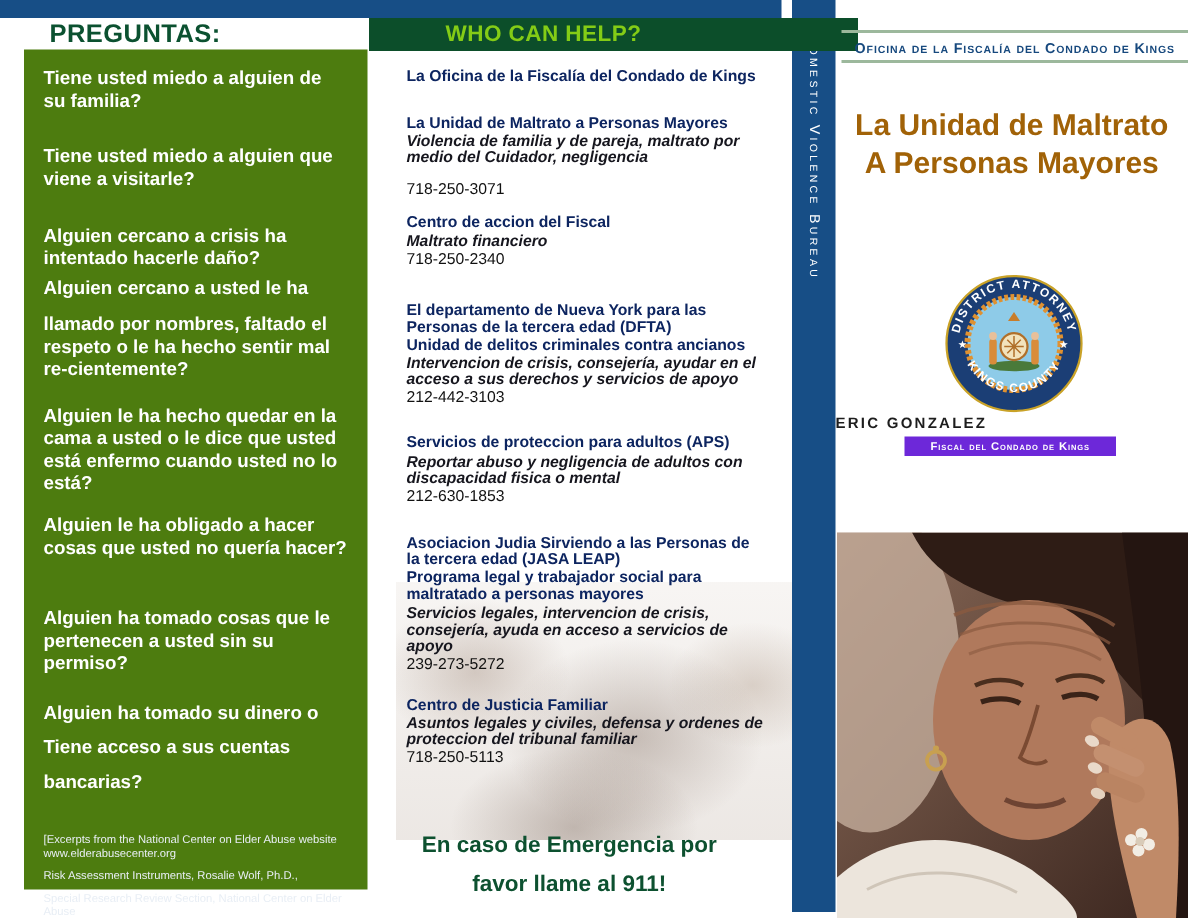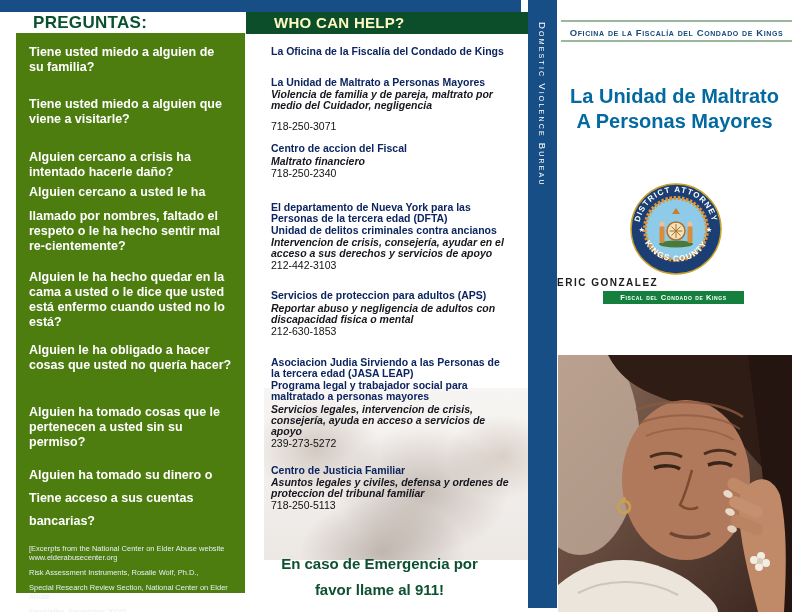--- a/index.html
+++ b/index.html
@@ -15,50 +15,50 @@
   
   .preguntas-title{position:absolute;left:33px;top:13px;color:#0B5130;
         font-size:17px;font-weight:bold;letter-spacing:.3px;}
   .left-box{position:absolute;left:16px;top:33px;width:229px;height:560px;
         background:#4d7c0f;box-sizing:border-box;padding:12px 13px;}
   .left-box p.q{color:#fff;font-size:12.5px;font-weight:bold;line-height:15px;margin:0;}
   .left-box p.q.spread{line-height:23px;}
   .left-box p.fn{color:#E8EEF5;font-size:7.5px;font-weight:normal;line-height:9px;margin:0 0 6px 0;}
 
   
-  .green-banner{position:absolute;left:246px;top:12px;width:282px;height:22px;
-        background:#0C4E2A;color:#fef9c3;font-weight:bold;font-size:15px;line-height:22px;
-        padding-left:28px;box-sizing:border-box;letter-spacing:.3px;}
+  .green-banner{position:absolute;left:246px;top:12px;width:326px;height:22px;
+        background:#0C4E2A;color:#84cc16;font-weight:bold;font-size:15px;line-height:22px;
+        padding-left:51px;box-sizing:border-box;letter-spacing:.3px;}
   .contacts{position:absolute;left:271px;top:46px;width:240px;}
   .c-name{font-size:10.5px;font-weight:bold;color:#0D2560;line-height:11.5px;margin:0;}
   .c-desc{font-size:10.5px;font-weight:bold;font-style:italic;color:#16161E;line-height:11px;margin:1px 0 0 0;}
   .c-phone{font-size:10.5px;color:#111;line-height:11px;margin:1px 0 0 0;}
   .c-phone.gap{margin-top:10px;}
   .fade-photo{position:absolute;left:264px;top:388px;width:264px;height:172px;
         background:
           radial-gradient(90px 70px at 20% 35%, rgba(125,95,75,.28), rgba(125,95,75,0) 70%),
           radial-gradient(120px 90px at 60% 60%, rgba(100,75,60,.30), rgba(100,75,60,0) 72%),
           radial-gradient(80px 60px at 90% 40%, rgba(140,110,85,.25), rgba(140,110,85,0) 70%),
           radial-gradient(110px 70px at 45% 95%, rgba(90,65,50,.30), rgba(90,65,50,0) 75%),
           linear-gradient(180deg, rgba(180,160,140,.10), rgba(150,125,105,.18));}
   .emergency{position:absolute;left:272px;top:551px;width:215px;color:#0D5130;
         font-size:15px;font-weight:bold;line-height:26px;text-align:center;}
 
   
   .rp-header{position:absolute;left:561px;top:20px;width:231px;height:22px;
         border-top:2px solid #9CB89C;border-bottom:2px solid #9CB89C;line-height:22px;
         text-align:center;font-variant:small-caps;color:#17497E;font-size:9.5px;
         font-weight:bold;letter-spacing:.6px;box-sizing:border-box;}
-  .rp-title{position:absolute;left:557px;top:84px;width:235px;text-align:center;
-        color:#0369a1;font-size:20px;font-weight:bold;line-height:25px;}
+  .rp-title{position:absolute;left:557px;top:72px;width:235px;text-align:center;
+        color:#a16207;font-size:20px;font-weight:bold;line-height:25px;}
   .seal{position:absolute;left:630px;top:183px;width:92px;height:92px;}
   .attorney-name{position:absolute;left:557px;top:277px;width:269px;text-align:left;
         font-size:10px;font-weight:600;letter-spacing:1.5px;color:#1d1d1d;}
   .attorney-box{position:absolute;left:603px;top:291px;width:141px;height:13px;
-        background:#15803d;color:#fff;font-size:7.5px;line-height:13px;text-align:center;
+        background:#6d28d9;color:#fff;font-size:7.5px;line-height:13px;text-align:center;
         font-variant:small-caps;font-weight:bold;letter-spacing:.6px;}
   .photo{position:absolute;left:558px;top:355px;width:234px;height:257px;}
 </style>
 </head>
 <body>
 
 <div id="page">
 
   <div class="topbar"></div>
   <div class="spine">
@@ -69,21 +69,21 @@
 
   <div class="left-box">
     <p class="q" style="margin-bottom:22px">Tiene usted miedo a alguien de su familia?</p>
     <p class="q" style="margin-bottom:23px">Tiene usted miedo a alguien que viene a visitarle?</p>
     <p class="q" style="margin-bottom:5px">Alguien cercano a crisis ha intentado hacerle daño?</p>
     <p class="q" style="margin-bottom:9px">Alguien cercano a usted le ha</p>
     <p class="q" style="margin-bottom:16px">llamado por nombres, faltado el respeto o le ha hecho sentir mal re-cientemente?</p>
     <p class="q" style="margin-bottom:13px">Alguien le ha hecho quedar en la cama a usted o le dice que usted está enfermo cuando usted no lo está?</p>
     <p class="q" style="margin-bottom:32px">Alguien le ha obligado a hacer cosas que usted no quería hacer?</p>
     <p class="q" style="margin-bottom:14px">Alguien ha tomado cosas que le pertenecen a usted sin su permiso?</p>
-    <p class="q spread" style="margin-bottom:11px">Alguien ha tomado su dinero o Tiene acceso a sus cuentas bancarias?</p>
+    <p class="q spread" style="margin-bottom:22px">Alguien ha tomado su dinero o Tiene acceso a sus cuentas bancarias?</p>
     <p class="fn">[Excerpts from the National Center on Elder Abuse website www.elderabusecenter.org</p>
     <p class="fn">Risk Assessment Instruments, Rosalie Wolf, Ph.D.,</p>
     <p class="fn">Special Research Review Section,  National Center on Elder Abuse</p>
     <p class="fn">Newsletter, September 2000]</p>
   </div>
 
   <div class="green-banner">WHO CAN HELP?</div>
 
   <div class="fade-photo"></div>
 

